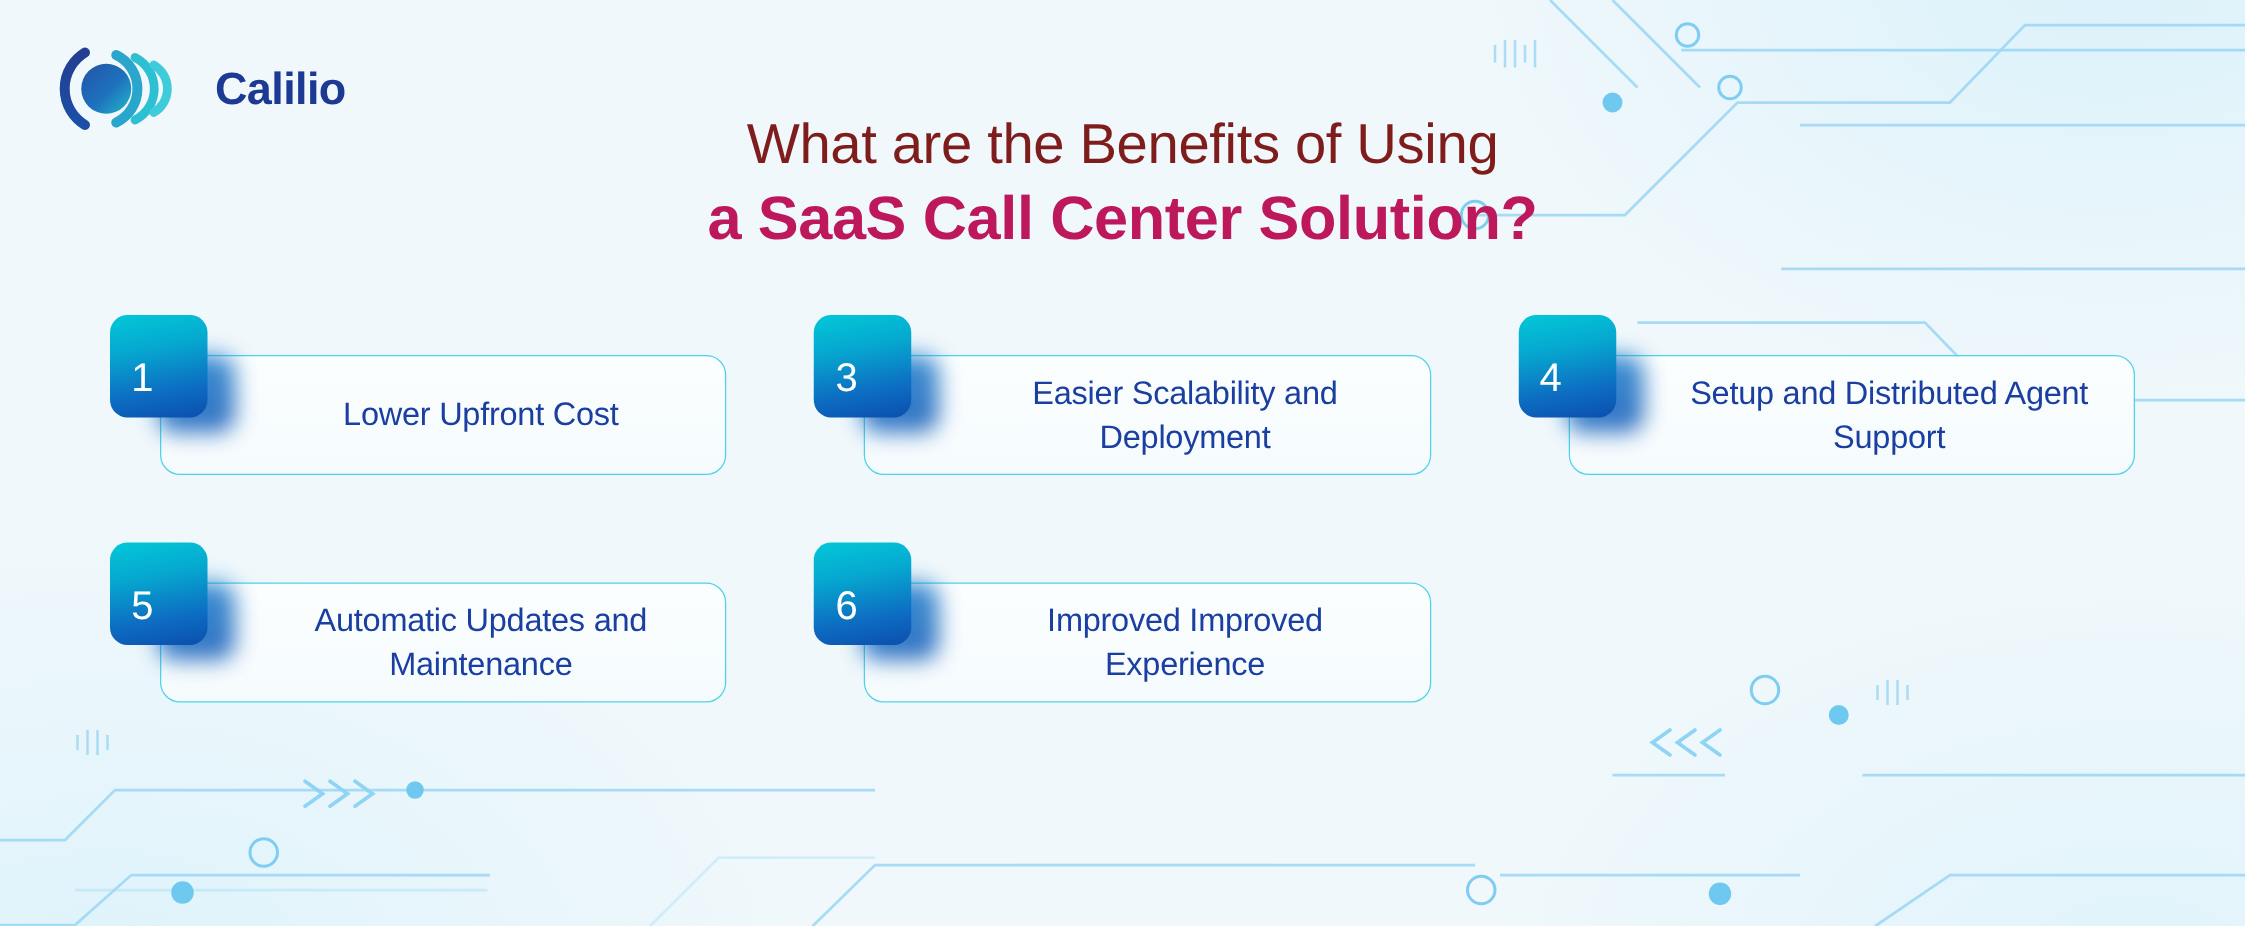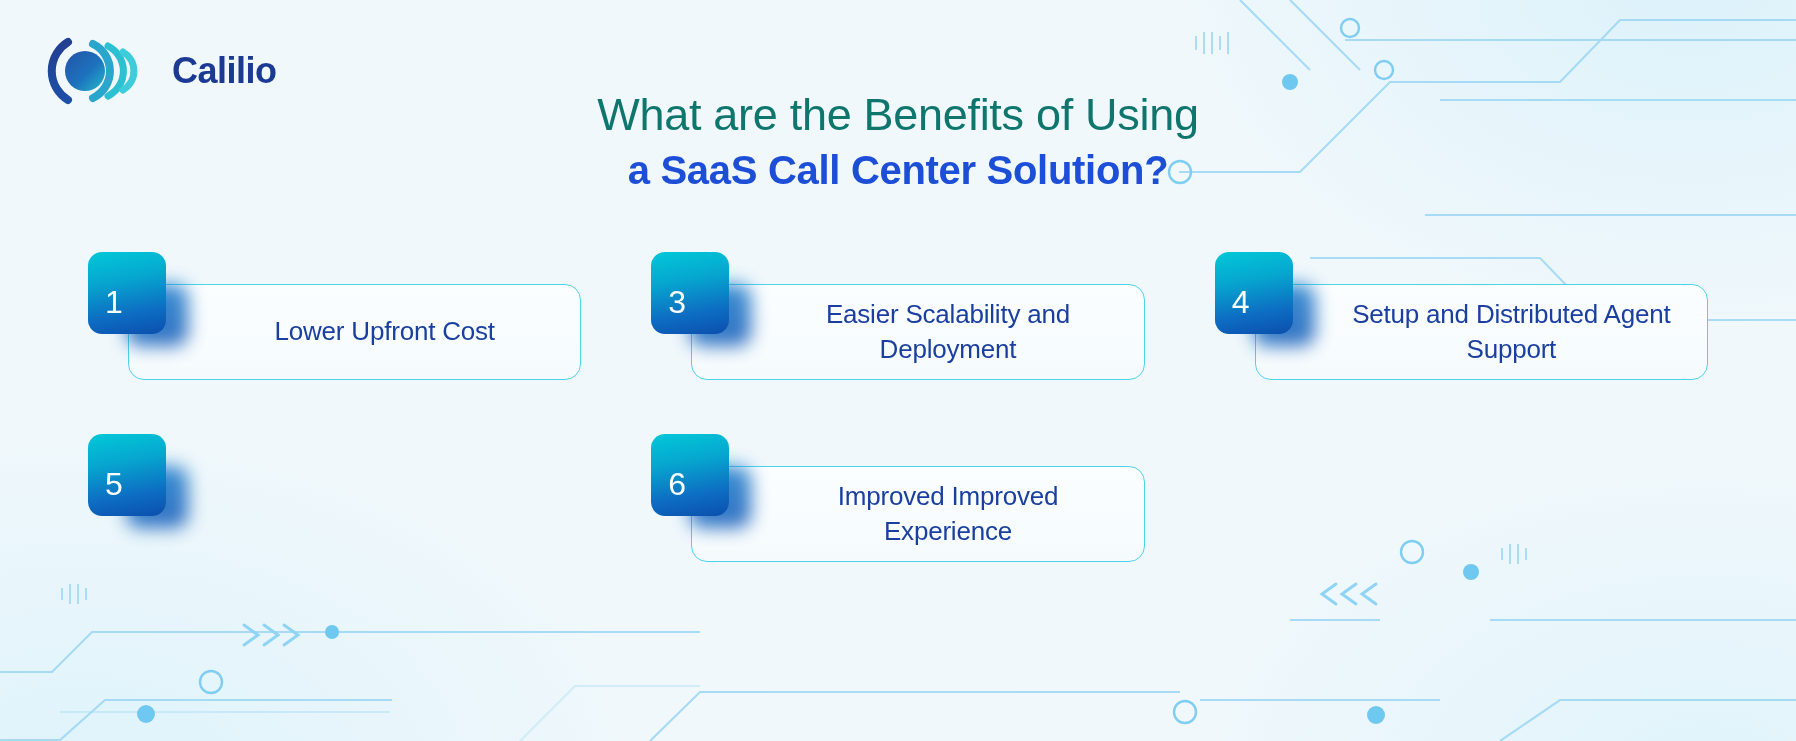--- a/index.html
+++ b/index.html
@@ -32,25 +32,25 @@
   .logo { position:absolute; left:38px; top:32px; display:flex; align-items:center; gap:18px; z-index:5; }
   .logo-mark { width:116px; height:78px; display:block; }
   .logo-text {
     font-size:36px; font-weight:bold; color:#1c3a94; letter-spacing:-.5px;
     line-height:1;
   }
 
   
   .heading { position:absolute; left:0; right:0; top:88px; text-align:center; z-index:5; }
   .heading-l1 {
-    font-size:45px; font-weight:400; color:#0f766e; line-height:1.18;
+    font-size:45px; font-weight:400; color:#7f1d1d; line-height:1.18;
     letter-spacing:-.3px;
   }
   .heading-l2 {
-    font-size:40px; font-weight:bold; color:#1d4ed8; line-height:1.18;
+    font-size:49px; font-weight:bold; color:#be185d; line-height:1.18;
     letter-spacing:-.3px; margin-top:6px;
   }
 
   
   .grid {
     position:absolute; left:88px; top:252px; width:1620px;
     display:grid; grid-template-columns:repeat(3, 1fr);
     column-gap:70px; row-gap:72px; z-index:4;
   }
   .cell { position:relative; height:110px; }
@@ -211,20 +211,23 @@
     <div class="card">
       <div class="card-text">Setup and Distributed Agent Support</div>
     </div>
     <div class="badge-shadow"></div>
     <div class="badge">
       <span class="badge-num">4</span>
     </div>
   </div>
 
   <div class="cell">
+    <div class="card">
+      <div class="card-text">Automatic Updates and Maintenance</div>
+    </div>
     <div class="badge-shadow"></div>
     <div class="badge">
       <span class="badge-num">5</span>
     </div>
   </div>
 
   <div class="cell">
     <div class="card">
       <div class="card-text">Improved Improved Experience</div>
     </div>

